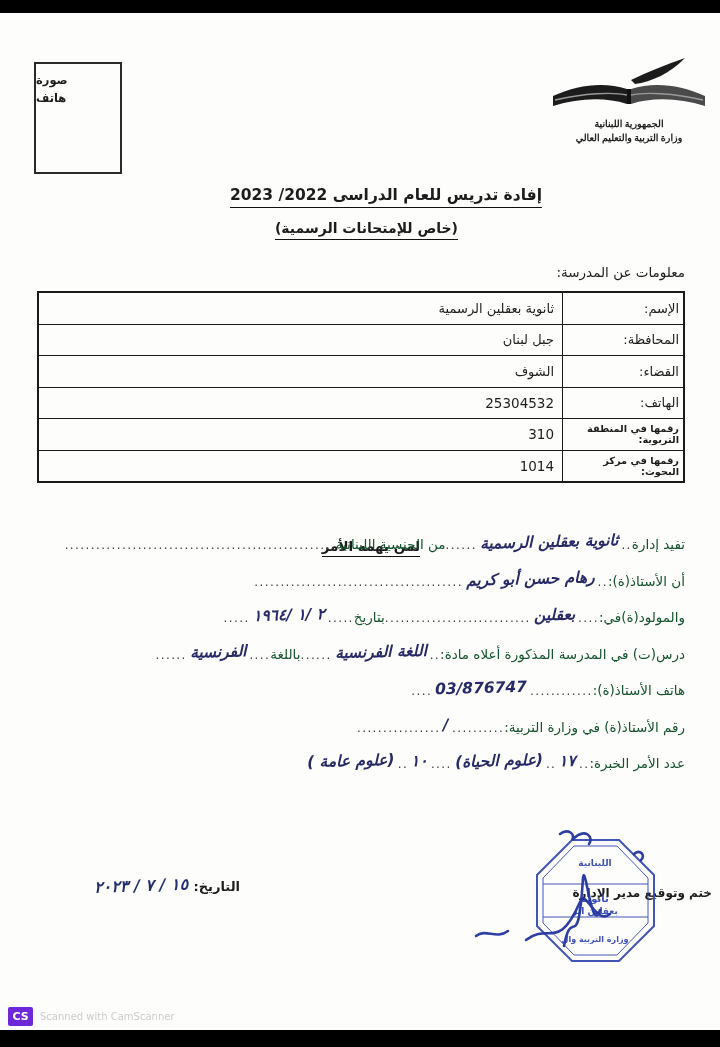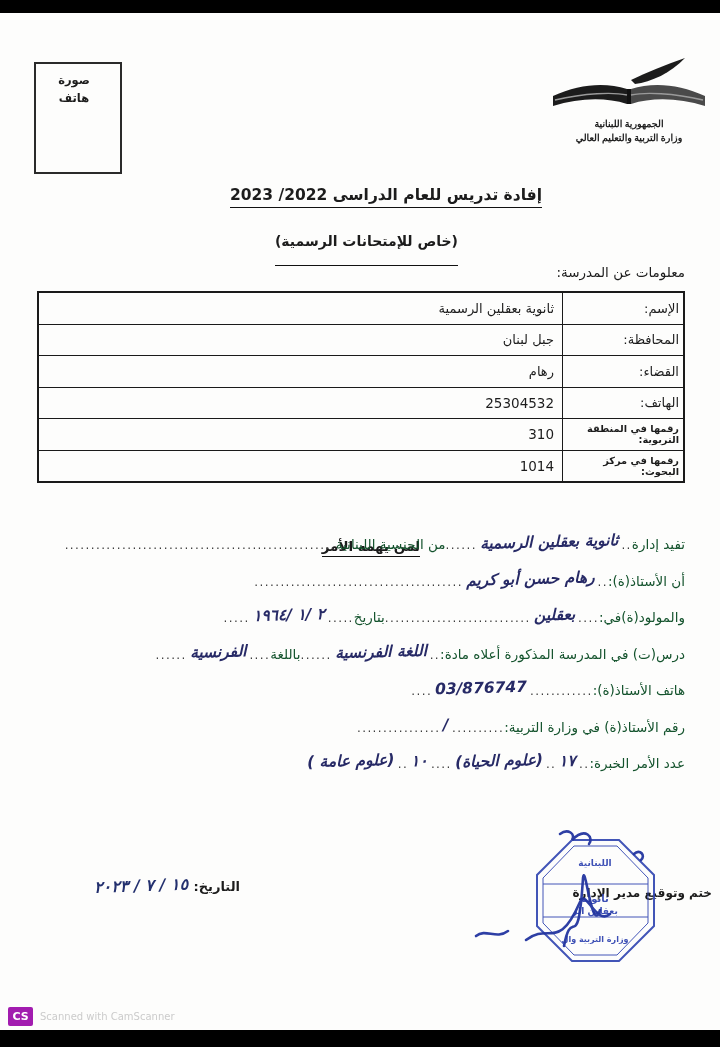--- a/index.html
+++ b/index.html
@@ -6,30 +6,30 @@
   .sheet{
     position:relative;width:720px;height:1047px;background:#fdfdfc;
     font-family:"DejaVu Sans",sans-serif;color:#1c1c1c;overflow:hidden;direction:rtl;
   }
   .strip{position:absolute;left:0;width:720px;background:#000;}
   .strip-top{top:0;height:13px;}
   .strip-bottom{top:1030px;height:17px;}
 
   
   .photo-box{position:absolute;top:62px;left:34px;width:88px;height:112px;border:2px solid #2a2a2a;box-sizing:border-box;}
-  .photo-label{margin:7px 8px 0 0;font-size:11.5px;font-weight:bold;line-height:1.6;text-align:center;}
+  .photo-label{margin:7px 8px 0 0;font-size:11.5px;font-weight:bold;line-height:1.6;text-align:left;}
 
   
   .logo{position:absolute;top:58px;left:543px;width:172px;text-align:center;font-family:Liberation Serif, serif;}
   .logo-book{display:block;margin:0 auto;}
   .logo-line{font-size:9.5px;font-weight:bold;line-height:1.45;color:#222;}
 
   
   .doc-title{position:absolute;top:186px;right:178px;font-size:15.5px;font-weight:bold;border-bottom:1.6px solid #111;padding-bottom:3px;white-space:nowrap;}
-  .doc-subtitle{position:absolute;top:233px;right:262px;font-size:14px;font-weight:bold;border-bottom:1.5px solid #111;padding-bottom:16px;white-space:nowrap;}
+  .doc-subtitle{position:absolute;top:220px;right:262px;font-size:14px;font-weight:bold;border-bottom:1.5px solid #111;padding-bottom:3px;white-space:nowrap;}
   .section-label{position:absolute;top:264px;right:35px;font-size:13.5px;}
 
   
   .school-table{position:absolute;top:291px;left:37px;width:648px;border-collapse:collapse;border:2px solid #1a1a1a;table-layout:fixed;}
   .school-table td{border:1.4px solid #1a1a1a;height:28.5px;padding:1px 8px;vertical-align:middle;}
   .t-label{width:112px;font-size:13px;padding:1px 4px !important;}
   .t-label.small{font-size:9.8px;font-weight:bold;}
   .t-value{font-size:13px;}
   .t-value.num{font-weight:normal;font-size:13.5px;}
 
@@ -46,21 +46,21 @@
   }
 
   
   .footer-date{position:absolute;top:876px;left:30px;width:210px;white-space:nowrap;direction:rtl;text-align:right;}
   .footer-date .date-label{font-size:13px;font-weight:bold;}
   .footer-date .date-hand{font-style:italic;font-weight:600;color:#23306e;font-size:16px;display:inline-block;transform:rotate(-2deg);margin-left:4px;}
   .stamp-caption{position:absolute;top:886px;right:8px;font-size:12px;font-weight:bold;z-index:1;white-space:nowrap;}
   .stamp{position:absolute;top:818px;left:468px;z-index:2;}
 
   
-  .cs-badge{position:absolute;left:8px;top:1007px;width:25px;height:19px;background:#a21caf;color:#fff;
+  .cs-badge{position:absolute;left:8px;top:1007px;width:25px;height:19px;background:#6d28d9;color:#fff;
     font-size:11px;font-weight:bold;text-align:center;line-height:19px;border-radius:2px;direction:ltr;}
   .cs-text{position:absolute;left:40px;top:1011px;font-size:10px;color:#cbcbcb;direction:ltr;}
 </style>
 </head>
 <body>
 
 <div class="sheet">
 
   <div class="strip strip-top"></div>
 
@@ -96,21 +96,21 @@
           <td class="t-value">ثانوية بعقلين الرسمية</td>
         </tr>
 
         <tr>
           <td class="t-label">المحافظة:</td>
           <td class="t-value">جبل لبنان</td>
         </tr>
 
         <tr>
           <td class="t-label">القضاء:</td>
-          <td class="t-value">رهام</td>
+          <td class="t-value">الشوف</td>
         </tr>
 
         <tr>
           <td class="t-label">الهاتف:</td>
           <td class="t-value num">25304532</td>
         </tr>
 
         <tr>
           <td class="t-label small">رقمها في المنطقة التربوية:</td>
           <td class="t-value num">310</td>

